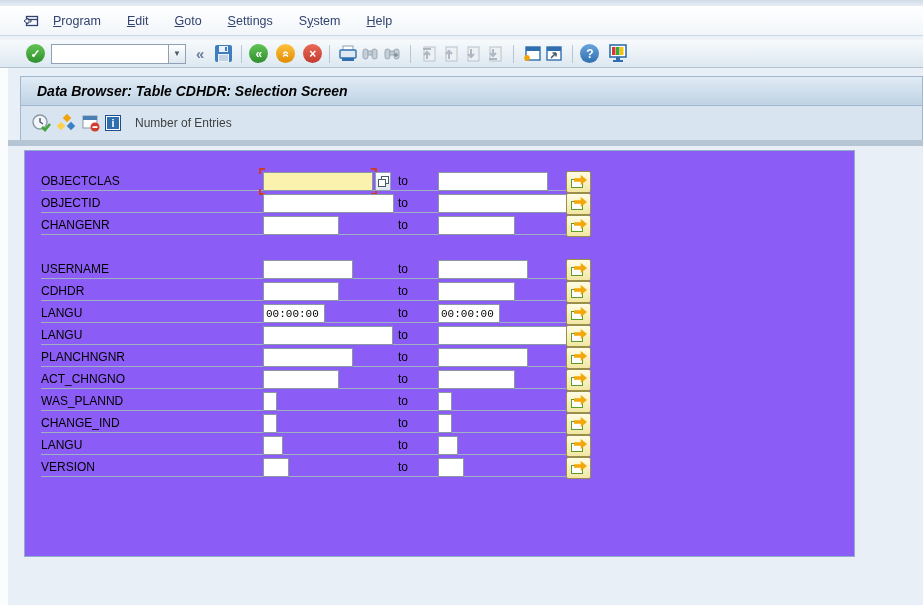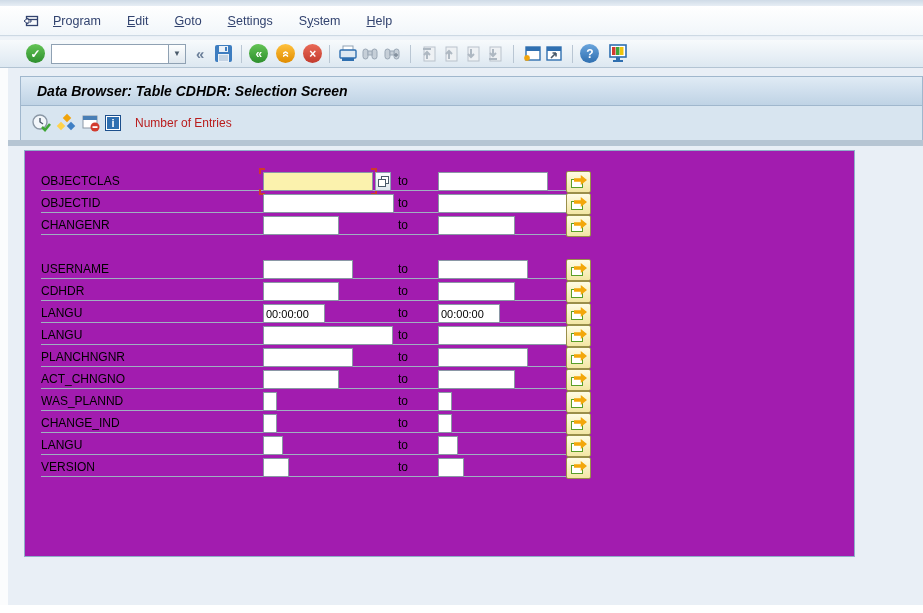--- a/index.html
+++ b/index.html
@@ -43,41 +43,41 @@
 
   
   .title-panel { position:absolute; left:20px; top:76px; width:903px; height:30px;
                  background:linear-gradient(#e0ebf5,#bfd3e5);
                  border:1px solid #a0b7cd; display:flex; align-items:center; }
   .title-panel h1 { font-size:14px; font-weight:bold; font-style:italic; color:#000; padding-left:16px; }
   .app-toolbar { position:absolute; left:20px; top:106px; width:903px; height:34px;
                  background:#d8e5f0; border-left:1px solid #a0b7cd; border-right:1px solid #a0b7cd;
                  display:flex; align-items:center; padding-left:9px; }
   .app-toolbar .tb-ico { margin-right:3px; }
-  .noe-label { font-size:12px; color:#b91c1c; margin-left:14px; cursor:default; }
+  .noe-label { font-size:12px; color:#404040; margin-left:14px; cursor:default; }
   .info-badge { width:16px; height:16px; background:#2f6fb0; border:1px solid #1d4f8c;
                 box-shadow:inset 0 0 0 1px #fff; color:#fff; font-weight:bold; font-size:11px;
                 display:inline-flex; align-items:center; justify-content:center; }
   .divider-band { position:absolute; left:8px; top:140px; width:915px; height:6px; background:#b6c5d3; }
 
   
   .left-strip { position:absolute; left:0; top:68px; width:8px; height:545px; background:#fbfcfd; }
   .main-area { position:absolute; left:8px; top:146px; width:915px; height:459px; background:#e9eff6; }
   .bottom-strip { position:absolute; left:0; top:605px; width:923px; height:8px; background:#ffffff; }
 
   .group-box { position:absolute; left:16px; top:4px; width:831px; height:407px;
-               background:#a21caf; border:1px solid #8fafc9; padding-top:20px; }
+               background:#8b5cf6; border:1px solid #8fafc9; padding-top:20px; }
 
   .sel-row { position:relative; height:22px; }
   .spacer { height:22px; }
   .row-label { position:absolute; left:16px; top:3px; font-size:12px; color:#000; }
   .row-line { position:absolute; left:16px; bottom:2px; width:526px; height:1px; background:#9fb0c0; }
   .opt-row .row-line { width:222px; }
   .fld { position:absolute; top:1px; height:19px; border:1px solid #8a97a5; background:#fff;
-         font-family:Liberation Sans, sans-serif; font-size:11px; padding:0 2px; color:#000; }
+         font-family:Liberation Mono, monospace; font-size:11px; padding:0 2px; color:#000; }
   .fld.from { left:238px; }
   .fld.to   { left:413px; }
   .to-label { position:absolute; left:373px; top:3px; font-size:12px; color:#000; }
 
   .r0 .from{width:110px; background:#fbf2ad;} .r0 .to{width:110px;}
   .r1 .from{width:131px;} .r1 .to{width:130px;}
   .r2 .from{width:76px;}  .r2 .to{width:77px;}
   .r3 .from{width:90px;}  .r3 .to{width:90px;}
   .r4 .from{width:76px;}  .r4 .to{width:77px;}
   .r5 .from{width:62px;}  .r5 .to{width:62px;}

